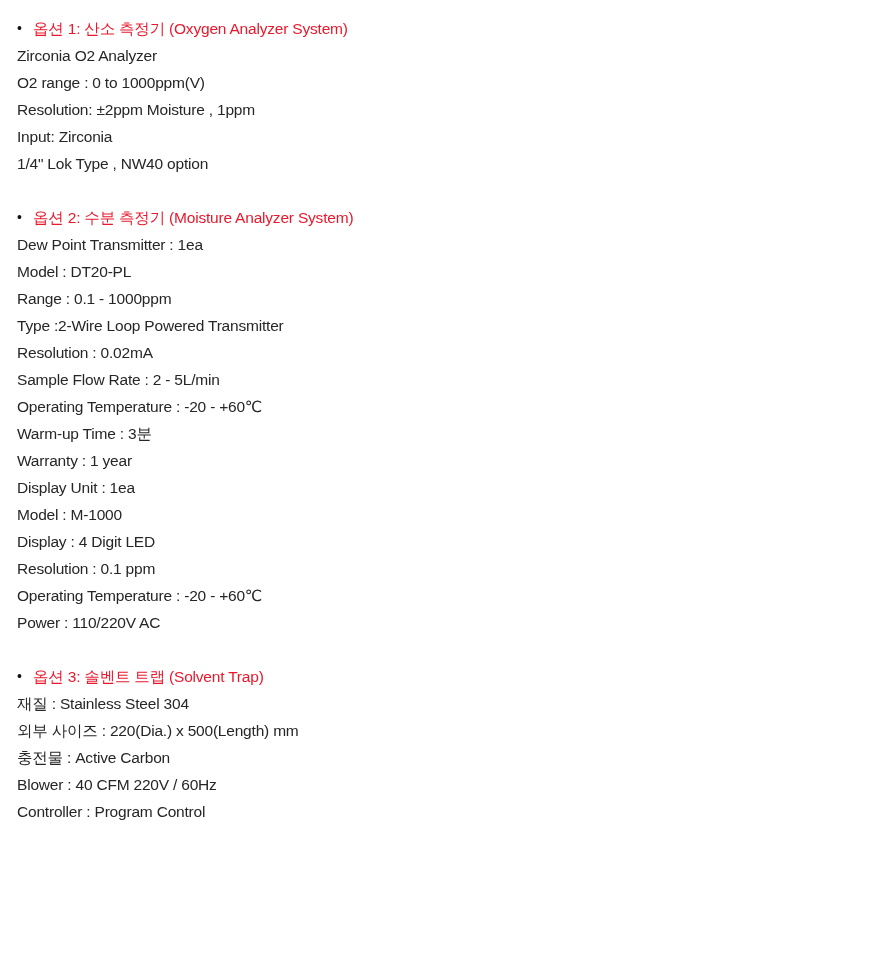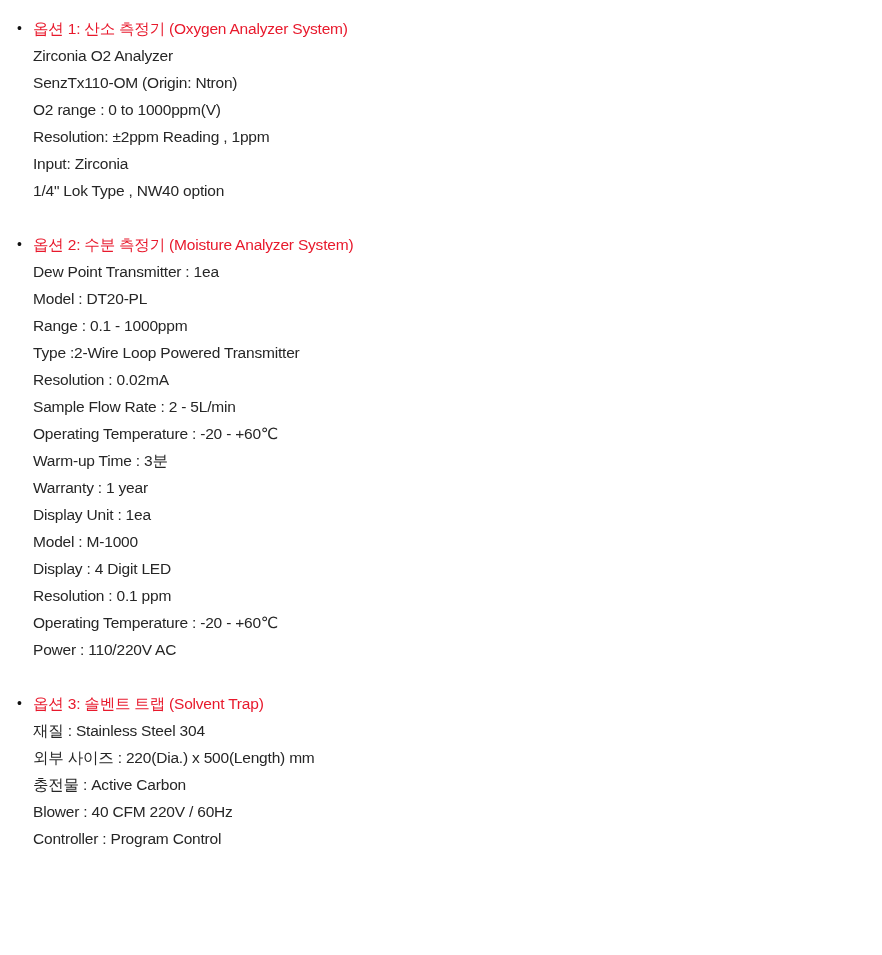--- a/index.html
+++ b/index.html
@@ -40,37 +40,35 @@
   }
   .heading-text {
     display: inline-block;
   }
   .line {
     font-size: 15.5px;
     line-height: 27px;
     color: var(--body-color, #262626);
     letter-spacing: -0.2px;
     white-space: pre;
-    margin-left: 16px;
   }
 </style>
 </head>
 <body style="background: rgb(255, 255, 255);">
 
 <main class="doc">
   <section class="section">
     <div class="heading">
       <span class="bullet">•</span>
       <span class="heading-text">옵션 1: 산소 측정기 (Oxygen Analyzer System)</span>
     </div>
     <div class="lines">
         <div class="line">Zirconia O2 Analyzer</div>
-        <div class="line">SenzTx110-OM (Origin: Ntron)</div>
         <div class="line">O2 range : 0 to 1000ppm(V)</div>
-        <div class="line">Resolution: ±2ppm Reading , 1ppm</div>
+        <div class="line">Resolution: ±2ppm Moisture , 1ppm</div>
         <div class="line">Input: Zirconia</div>
         <div class="line">1/4" Lok Type , NW40 option</div>
       </div>
   </section>
 
   <section class="section">
     <div class="heading">
       <span class="bullet">•</span>
       <span class="heading-text">옵션 2: 수분 측정기 (Moisture Analyzer System)</span>
     </div>

